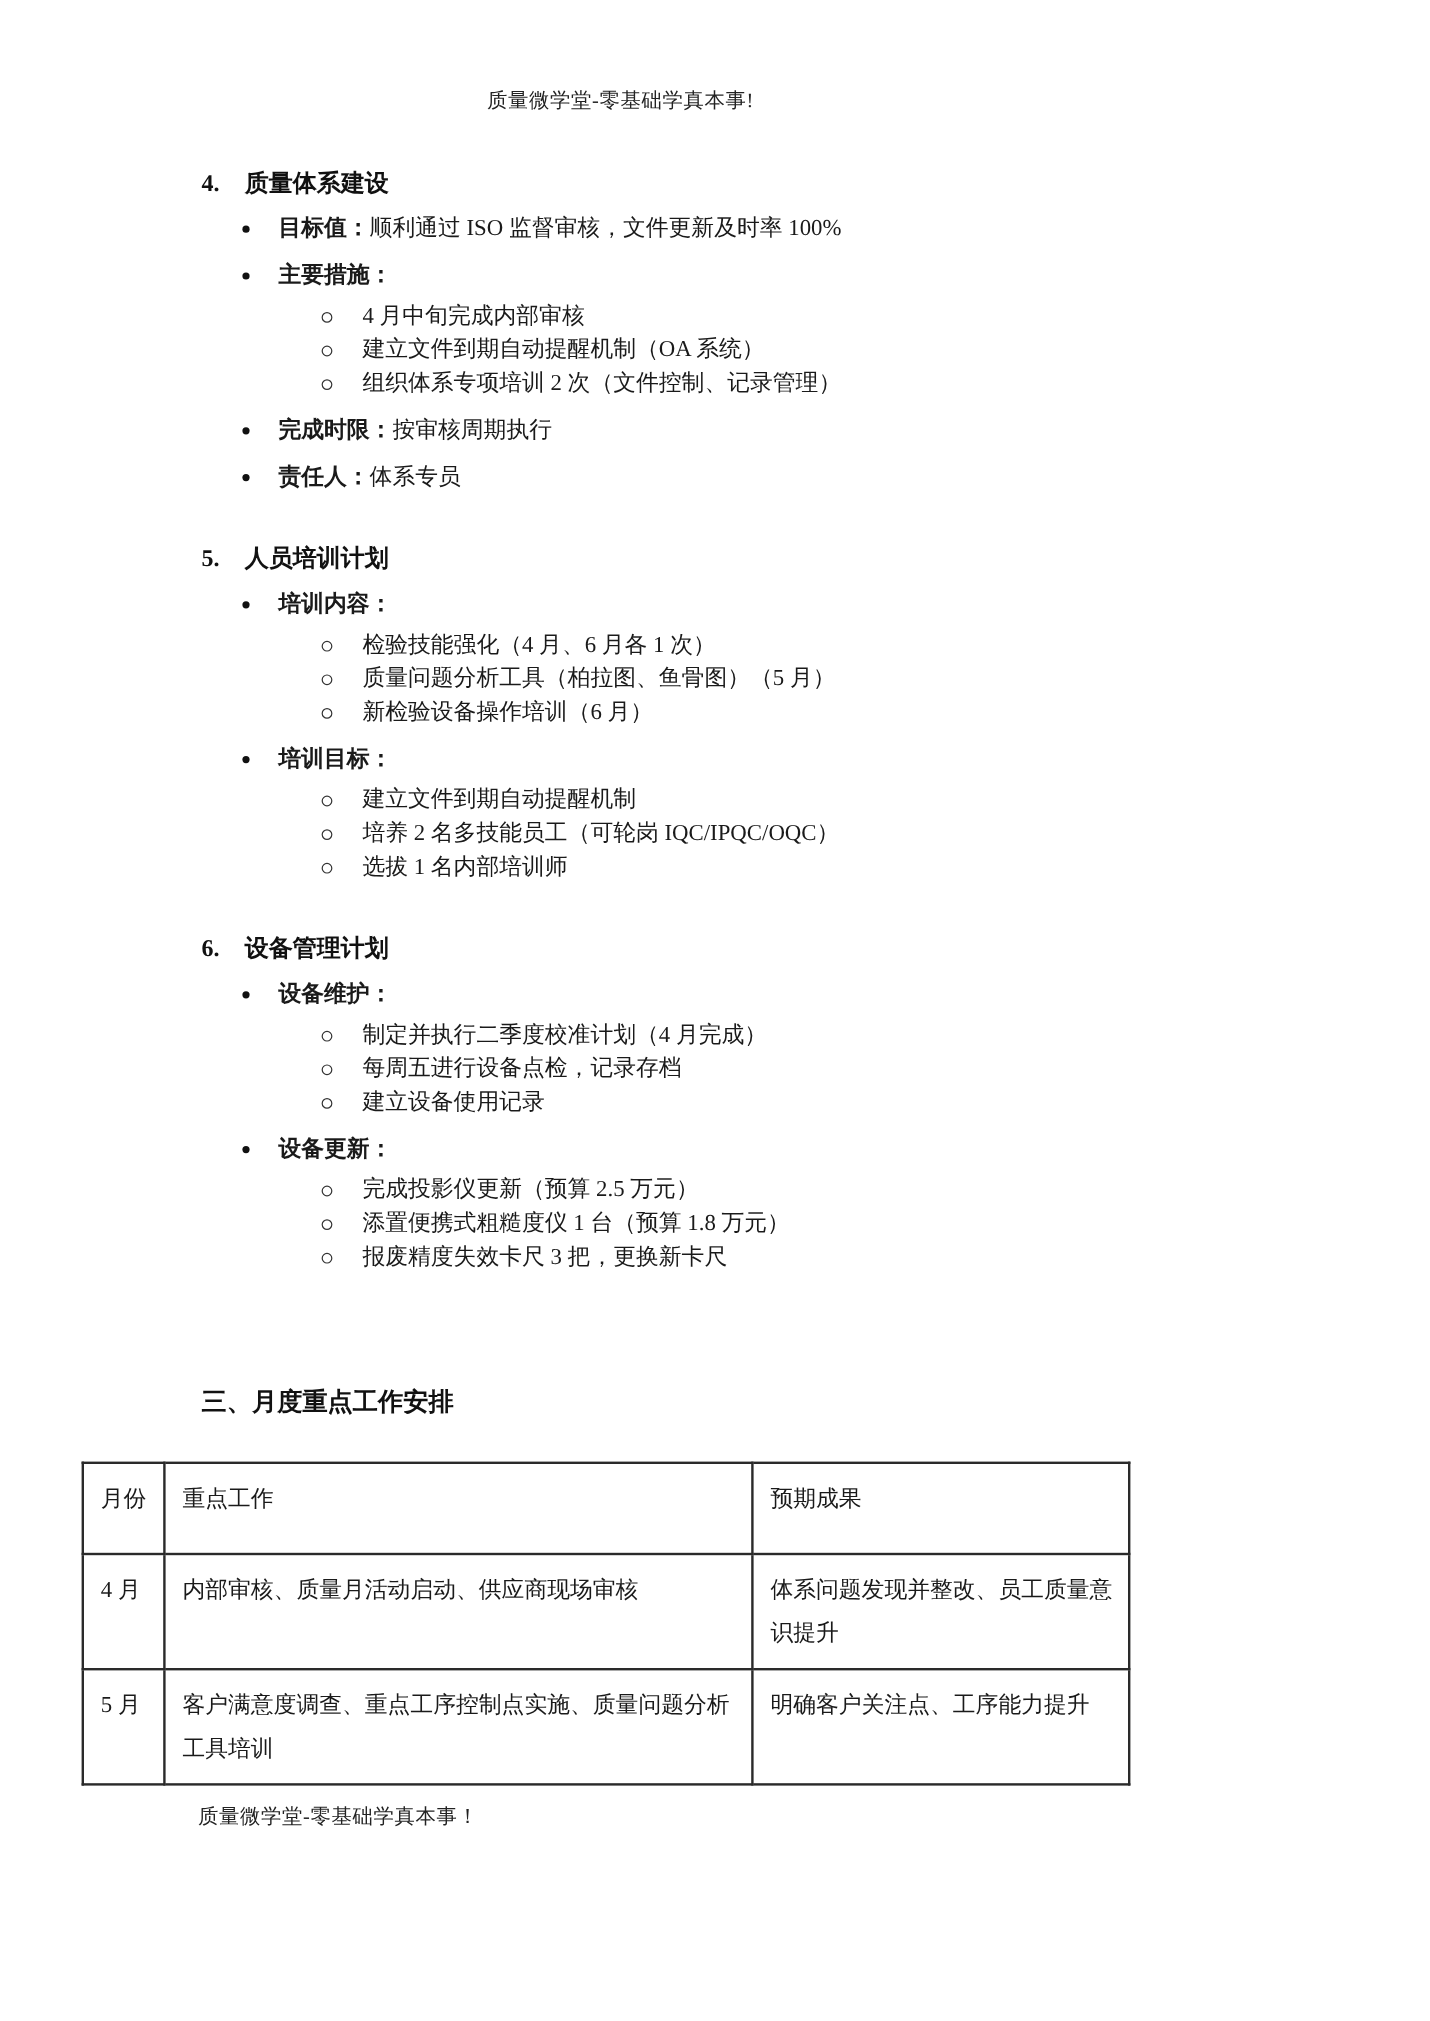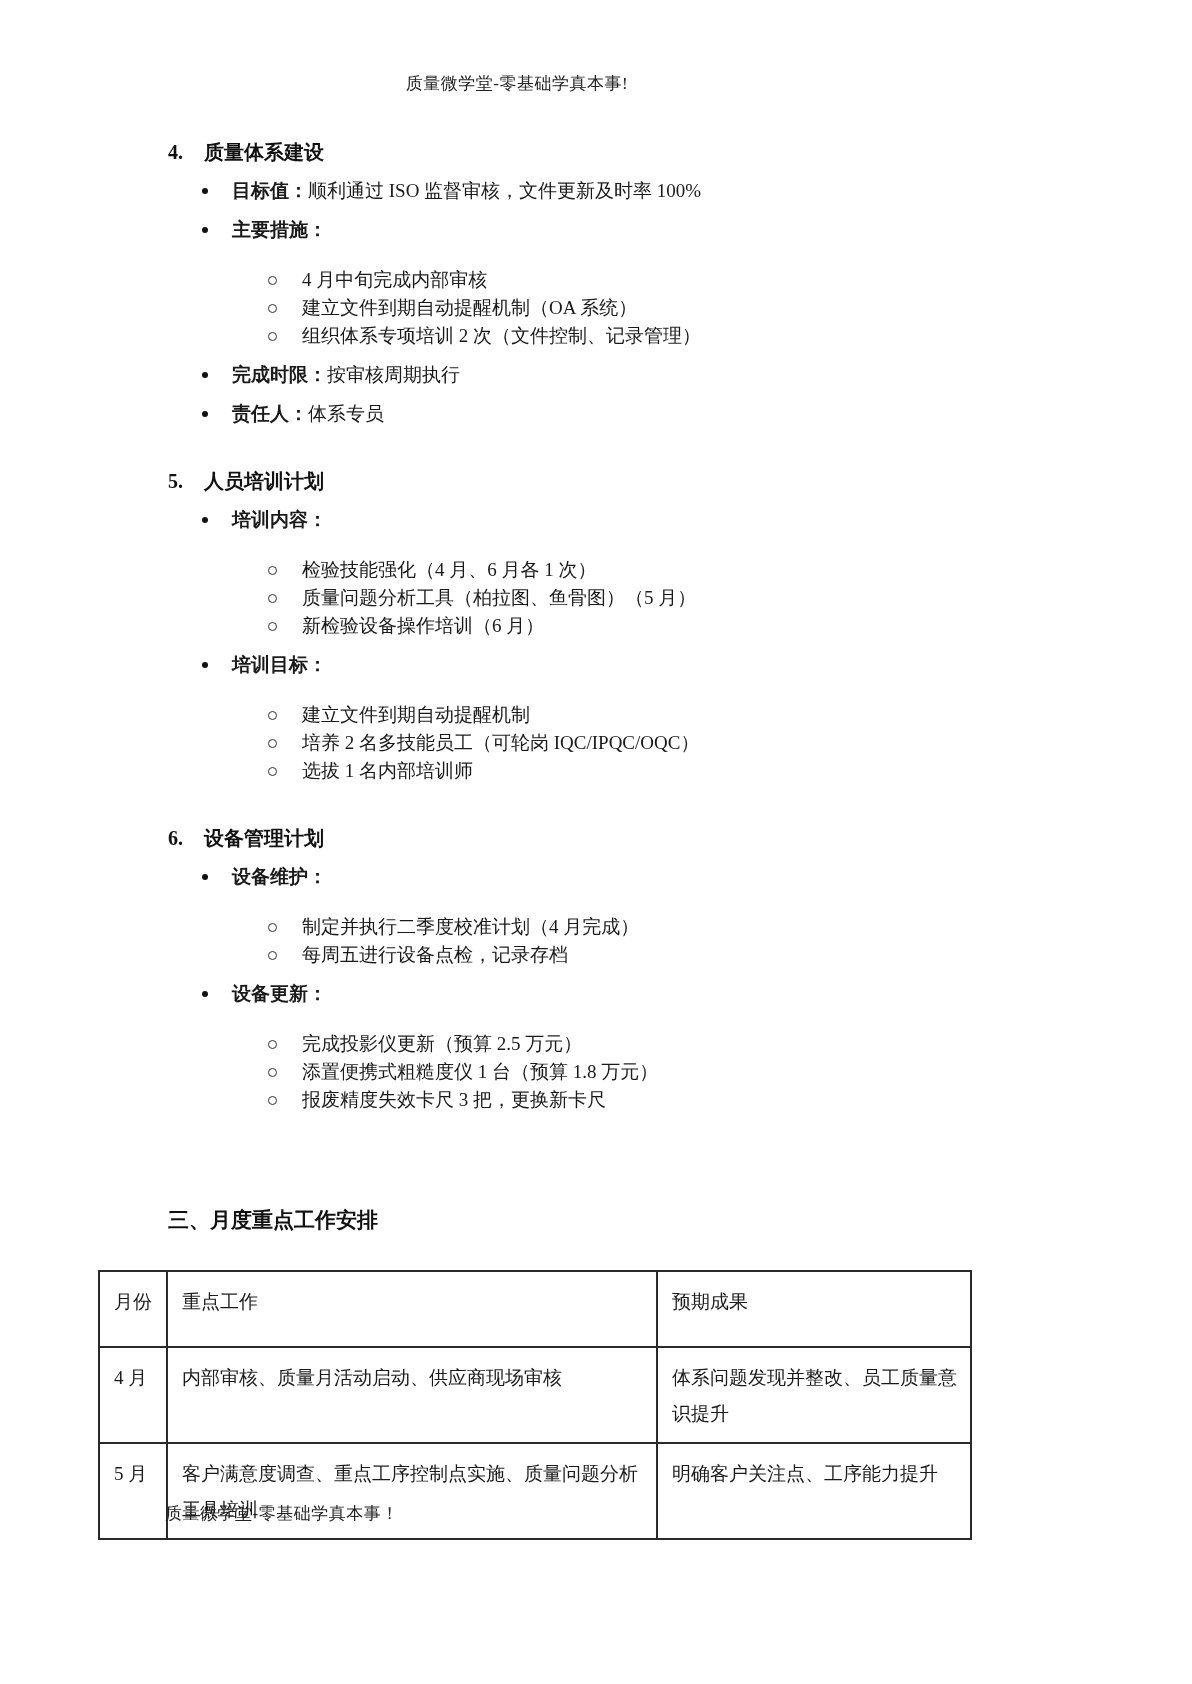--- a/index.html
+++ b/index.html
@@ -48,21 +48,21 @@
   .dot {
     flex: 0 0 auto;
     width: 6px;
     height: 6px;
     border-radius: 50%;
     background: #111;
     margin: 11px 24px 0 0;
   }
   .blabel { font-weight: bold; }
   
-  .l2group { margin: 22px 0 4px 0; }
+  .l2group { margin: 6px 0 4px 0; }
   .li2 {
     display: flex;
     align-items: flex-start;
     margin: 0 0 0 100px;
     line-height: 28px;
   }
   .circ {
     flex: 0 0 auto;
     width: 7px;
     height: 7px;
@@ -74,21 +74,21 @@
   
   .monthly-h {
     margin: 92px 16px 0 168px;
     font-weight: bold;
     font-size: 21px;
     color: #111;
   }
   
   table.monthly {
     border-collapse: collapse;
-    margin: 36px 0 0 98px;
+    margin: 36px 0 0 68px;
     width: 872px;
     table-layout: fixed;
     font-size: 19px;
   }
   table.monthly th, table.monthly td {
     border: 2px solid #2a2a2a;
     vertical-align: top;
     text-align: left;
     font-weight: normal;
     padding: 12px 12px 10px 14px;
@@ -207,20 +207,24 @@
         <div><span class="blabel">设备维护：</span></div>
       </div>
       <div class="l2group">
         <div class="li2">
             <span class="circ"></span>
             <span>制定并执行二季度校准计划（4 月完成）</span>
           </div>
         <div class="li2">
             <span class="circ"></span>
             <span>每周五进行设备点检，记录存档</span>
+          </div>
+        <div class="li2">
+            <span class="circ"></span>
+            <span>建立设备使用记录</span>
           </div>
       </div>
       <div class="li1">
         <span class="dot"></span>
         <div><span class="blabel">设备更新：</span></div>
       </div>
       <div class="l2group">
         <div class="li2">
             <span class="circ"></span>
             <span>完成投影仪更新（预算 2.5 万元）</span>

